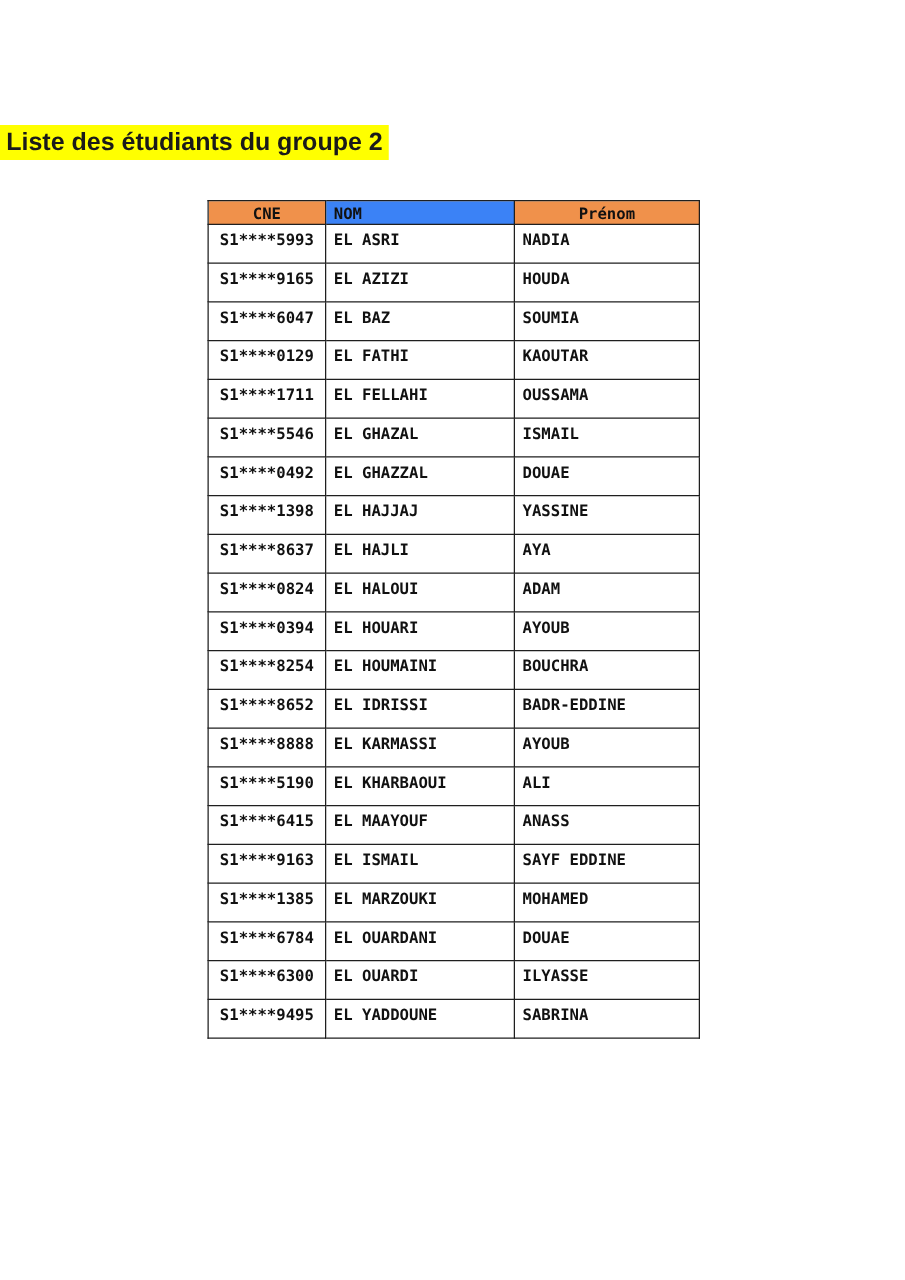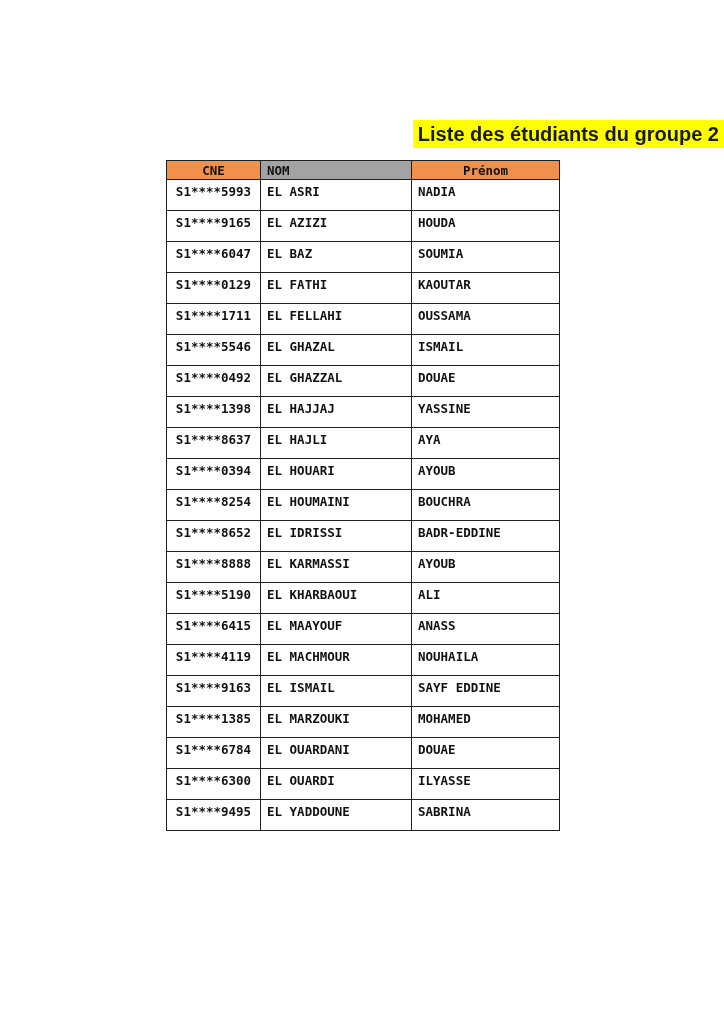--- a/index.html
+++ b/index.html
@@ -10,24 +10,24 @@
   .page {
     position: relative;
     width: 724px;
     height: 1024px;
     background: #ffffff;
     font-family: "Liberation Sans", sans-serif;
     overflow: hidden;
   }
   .title-wrap {
     position: absolute;
-    top: 120px;
+    top: 100px;
     left: 0;
     width: 100%;
-    text-align: right;
+    text-align: left;
   }
   .title-highlight {
     display: inline-block;
     background: #FFFF00;
     color: #1a1a1a;
     font-family: "Liberation Sans", sans-serif;
     font-weight: bold;
     font-size: 20px;
     line-height: 28px;
     padding: 0 5px;
@@ -75,21 +75,21 @@
 
   <table class="student-table">
     <colgroup>
       <col style="width:94px">
       <col style="width:151px">
       <col style="width:148px">
     </colgroup>
     <thead>
       <tr>
         <th class="col-cne header-cell" style="background: rgb(240, 145, 75);">CNE</th>
-        <th class="header-cell" style="background: #a3a3a3;">NOM</th>
+        <th class="header-cell" style="background: #3b82f6;">NOM</th>
         <th class="header-cell" style="background: rgb(240, 145, 75); text-align: center;">Prénom</th>
       </tr>
     </thead>
     <tbody>
 
     <tr>
           <td class="col-cne">S1****5993</td>
           <td class="col-nom">EL ASRI</td>
           <td class="col-prenom">NADIA</td>
         </tr>
@@ -127,20 +127,25 @@
           <td class="col-cne">S1****1398</td>
           <td class="col-nom">EL HAJJAJ</td>
           <td class="col-prenom">YASSINE</td>
         </tr>
         <tr>
           <td class="col-cne">S1****8637</td>
           <td class="col-nom">EL HAJLI</td>
           <td class="col-prenom">AYA</td>
         </tr>
         <tr>
+          <td class="col-cne">S1****0824</td>
+          <td class="col-nom">EL HALOUI</td>
+          <td class="col-prenom">ADAM</td>
+        </tr>
+        <tr>
           <td class="col-cne">S1****0394</td>
           <td class="col-nom">EL HOUARI</td>
           <td class="col-prenom">AYOUB</td>
         </tr>
         <tr>
           <td class="col-cne">S1****8254</td>
           <td class="col-nom">EL HOUMAINI</td>
           <td class="col-prenom">BOUCHRA</td>
         </tr>
         <tr>
@@ -157,25 +162,20 @@
           <td class="col-cne">S1****5190</td>
           <td class="col-nom">EL KHARBAOUI</td>
           <td class="col-prenom">ALI</td>
         </tr>
         <tr>
           <td class="col-cne">S1****6415</td>
           <td class="col-nom">EL MAAYOUF</td>
           <td class="col-prenom">ANASS</td>
         </tr>
         <tr>
-          <td class="col-cne">S1****4119</td>
-          <td class="col-nom">EL MACHMOUR</td>
-          <td class="col-prenom">NOUHAILA</td>
-        </tr>
-        <tr>
           <td class="col-cne">S1****9163</td>
           <td class="col-nom">EL ISMAIL</td>
           <td class="col-prenom">SAYF EDDINE</td>
         </tr>
         <tr>
           <td class="col-cne">S1****1385</td>
           <td class="col-nom">EL MARZOUKI</td>
           <td class="col-prenom">MOHAMED</td>
         </tr>
         <tr>

